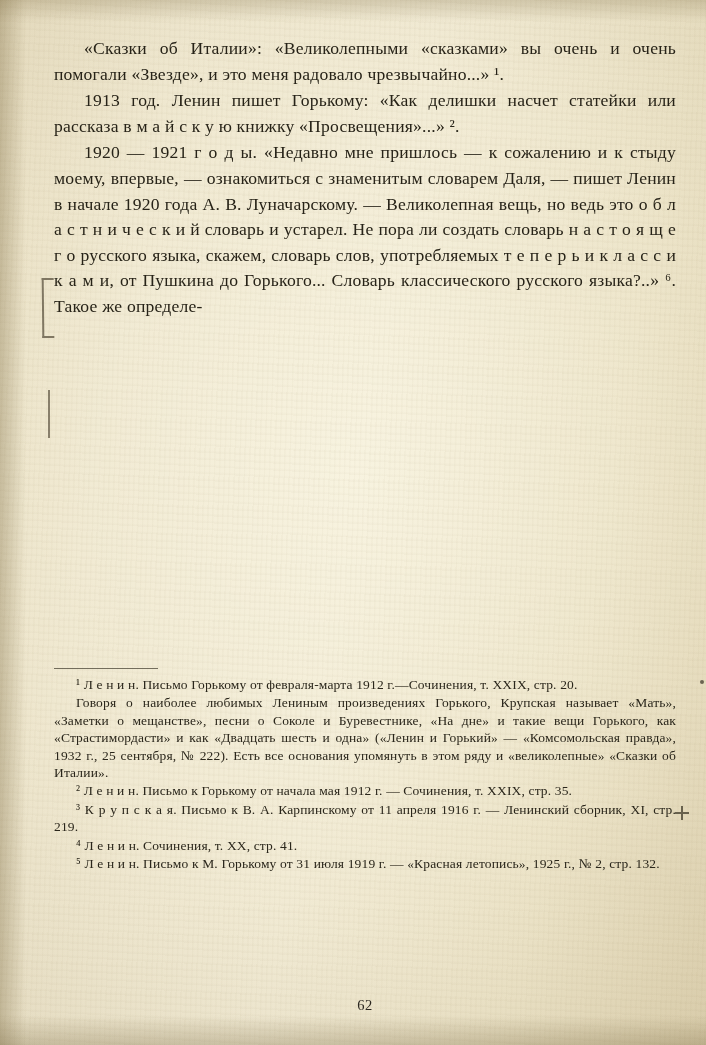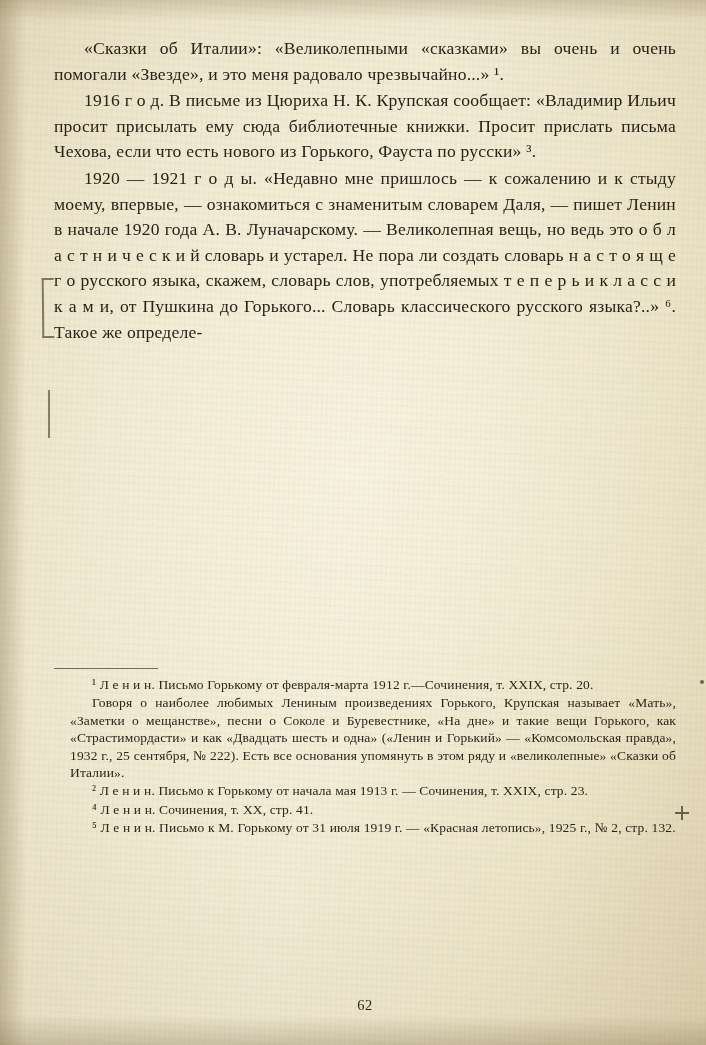--- a/index.html
+++ b/index.html
@@ -132,21 +132,21 @@
   }
   .rule {
     width: 104px;
     height: 1px;
     background: #4a4staticsth;
     background: #4a4436;
     opacity: 0.75;
     margin: 0 0 7px 0;
   }
   p.note {
-    margin: 0 0 1px 16px;
+    margin: 0 0 1px 0;
     font-size: 13.5px;
     line-height: 17.4px;
     text-align: justify;
     text-indent: 22px;
     letter-spacing: 0.15px;
     color: #2a261b;
   }
 
   .folio {
     position: absolute;
@@ -164,32 +164,33 @@
 
 <div class="paper"></div>
 <div class="edge-dark-top"></div>
 <div class="edge-dark-left"></div>
 <div class="edge-dark-bottom"></div>
 
 <div class="page">
 
   <div class="body-col">
     <p class="para">«Сказки об Италии»: «Великолепными «сказками» вы очень и очень помогали «Звезде», и это меня радовало чрезвычайно...» ¹.</p>
-    <p class="para">1916 г о д. В письме из Цюриха Н. К. Крупская сообщает: «Владимир Ильич просит присылать ему сюда библиотечные книжки. Просит прислать письма Чехова, если что есть нового из Горького, Фауста по русски» ³.</p>
+    <p class="para">1913 год. Ленин пишет Горькому: «Как делишки насчет статейки или рассказа в м а й с к у ю книжку «Просвещения»...» ².</p>
     <p class="para">1920 — 1921 г о д ы. «Недавно мне пришлось — к сожалению и к стыду моему, впервые, — ознакомиться с знаменитым словарем Даля, — пишет Ленин в начале 1920 года А. В. Луначарскому. — Великолепная вещь, но ведь это о б л а с т н и ч е с к и й словарь и устарел. Не пора ли создать словарь н а с т о я щ е г о русского языка, скажем, словарь слов, употребляемых т е п е р ь и к л а с с и к а м и, от Пушкина до Горького... Словарь классического русского языка?..» ⁶. Такое же определе-</p>
   </div>
 
   <div class="mark-bracket"></div>
   <div class="mark-line"></div>
   <div class="mark-dot"></div>
   <div class="mark-plus"></div>
 
   <div class="notes">
     <div class="rule"></div>
     <p class="note">¹ Л е н и н. Письмо Горькому от февраля-марта 1912 г.—Сочинения, т. XXIX, стр. 20.</p>
     <p class="note">Говоря о наиболее любимых Лениным произведениях Горького, Крупская называет «Мать», «Заметки о мещанстве», песни о Соколе и Буревестнике, «На дне» и такие вещи Горького, как «Страстимордасти» и как «Двадцать шесть и одна» («Ленин и Горький» — «Комсомольская правда», 1932 г., 25 сентября, № 222). Есть все основания упомянуть в этом ряду и «великолепные» «Сказки об Италии».</p>
-    <p class="note">² Л е н и н. Письмо к Горькому от начала мая 1913 г. — Сочинения, т. XXIX, стр. 23.</p>
+    <p class="note">² Л е н и н. Письмо к Горькому от начала мая 1912 г. — Сочинения, т. XXIX, стр. 35.</p>
+    <p class="note">³ К р у п с к а я. Письмо к В. А. Карпинскому от 11 апреля 1916 г. — Ленинский сборник, XI, стр. 219.</p>
     <p class="note">⁴ Л е н и н. Сочинения, т. XX, стр. 41.</p>
     <p class="note">⁵ Л е н и н. Письмо к М. Горькому от 31 июля 1919 г. — «Красная летопись», 1925 г., № 2, стр. 132.</p>
   </div>
 
   <div class="folio">62</div>
 </div>
 
 </body></html>

